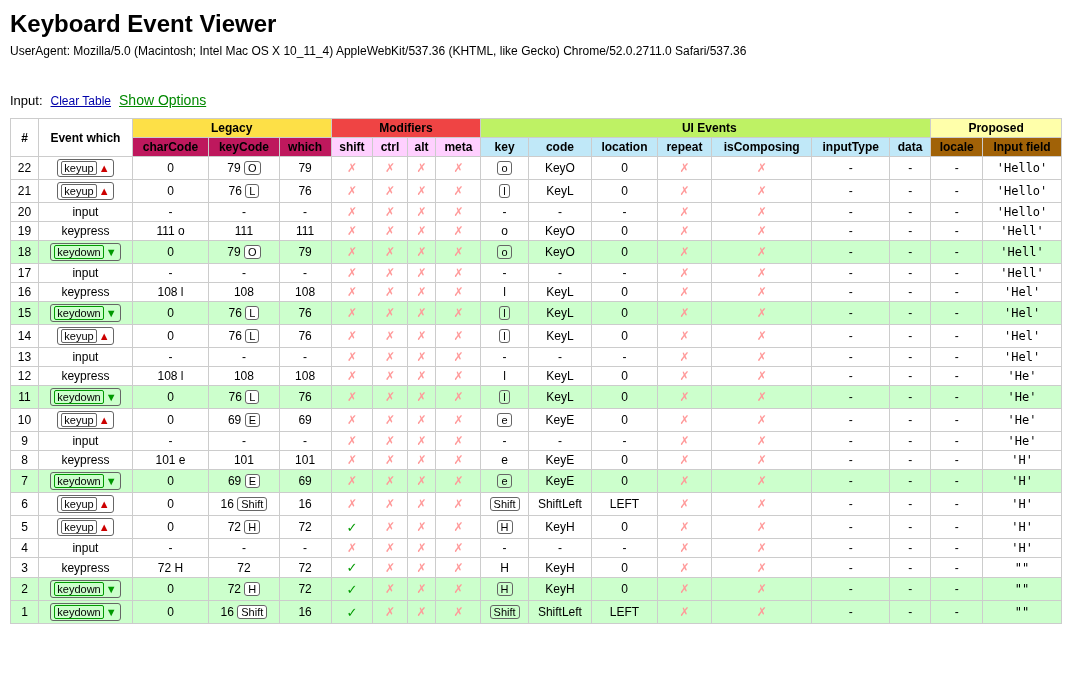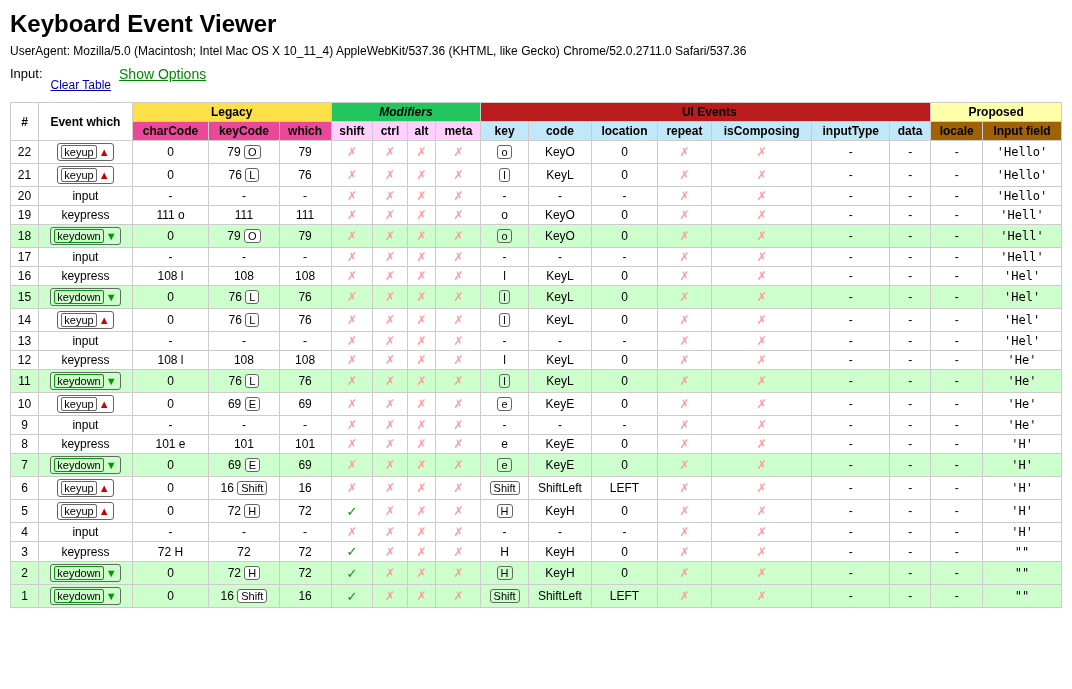--- a/index.html
+++ b/index.html
@@ -1,36 +1,36 @@
 <!DOCTYPE html>
 <html><head>
   <meta charset="utf-8">
   <style>
     * { box-sizing: border-box; margin: 0; padding: 0; }
     body { font-family: Arial, sans-serif; font-size: 13px; background: #fff; color: #000; padding: 10px; }
     h1 { font-size: 24px; font-weight: bold; margin-bottom: 6px; }
-    .useragent { font-size: 12px; margin-bottom: 8px; color: #000; }
-    .input-row { display: flex; align-items: flex-start; gap: 8px; margin-bottom: 10px; }
+    .useragent { font-size: 12px; margin-bottom: 24px; color: #000; }
+    .input-row { display: flex; align-items: flex-end; gap: 8px; margin-bottom: 10px; }
     .input-label { font-size: 13px; }
     .input-field { border: 1px solid #aaa; padding: 2px 4px; font-size: 13px; width: 320px; }
     .clear-btn { font-size: 12px; color: #00a; text-decoration: underline; cursor: pointer; background: none; border: none; margin-top: 12px; }
     .show-opts { font-size: 14px; color: #080; text-decoration: underline; cursor: pointer; background: none; border: none; }
 
     table { border-collapse: collapse; font-size: 12px; width: 100%; }
     th, td { border: 1px solid #ccc; padding: 2px 5px; text-align: center; white-space: nowrap; }
     th { background: #fff; font-weight: bold; }
 
     
     .th-legacy { background: #fde047; }
-    .th-modifiers { background: #22c55e; font-style: italic; }
-    .th-uievents { background: #b91c1c; padding-left: 12px; }
+    .th-modifiers { background: #ef4444; }
+    .th-uievents { background: #bef264; padding-left: 12px; }
     .th-proposed { background: #ffffaa; }
 
     
-    .sh-legacy { background: #ec4899; }
+    .sh-legacy { background: #be185d; }
     .sh-modifiers { background: #ffd0ff; }
     .sh-uievents { background: #c0e8f8; }
     .sh-proposed { background: #a16207; }
 
     .badge-keyup { background: #fff; border: 1px solid #666; border-radius: 3px; padding: 1px 3px; color: #000; font-size: 11px; display: inline-flex; align-items: center; gap: 2px; }
     .badge-keydown { background: #ccffcc; border: 1px solid #666; border-radius: 3px; padding: 1px 3px; color: #000; font-size: 11px; display: inline-flex; align-items: center; gap: 2px; }
 
     .arrow-up { color: #cc0000; font-size: 11px; }
     .arrow-down { color: #009900; font-size: 11px; }
 

